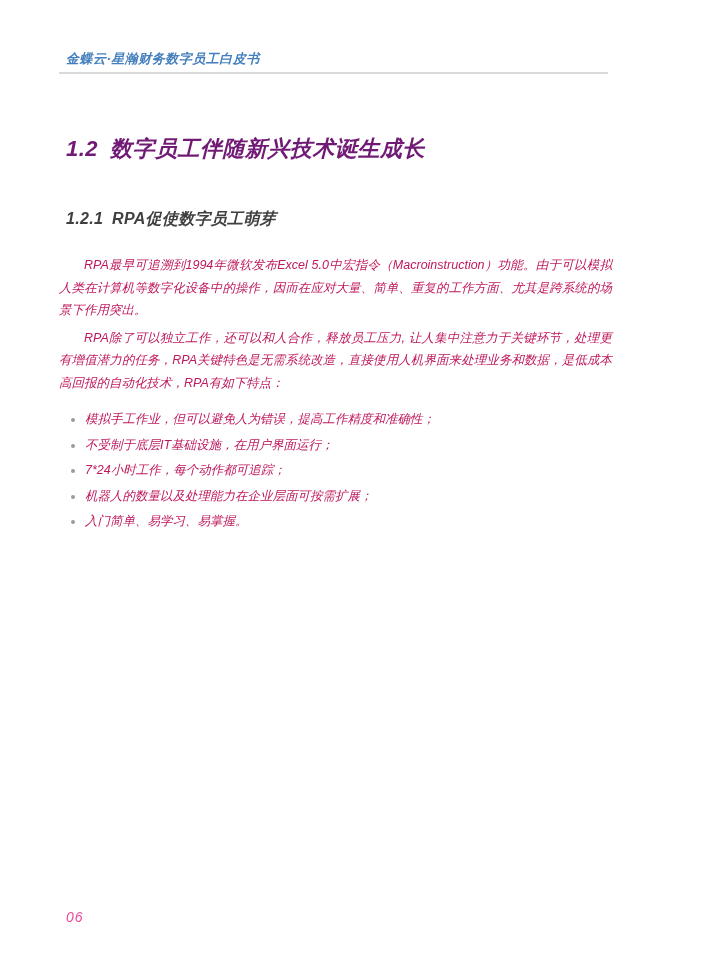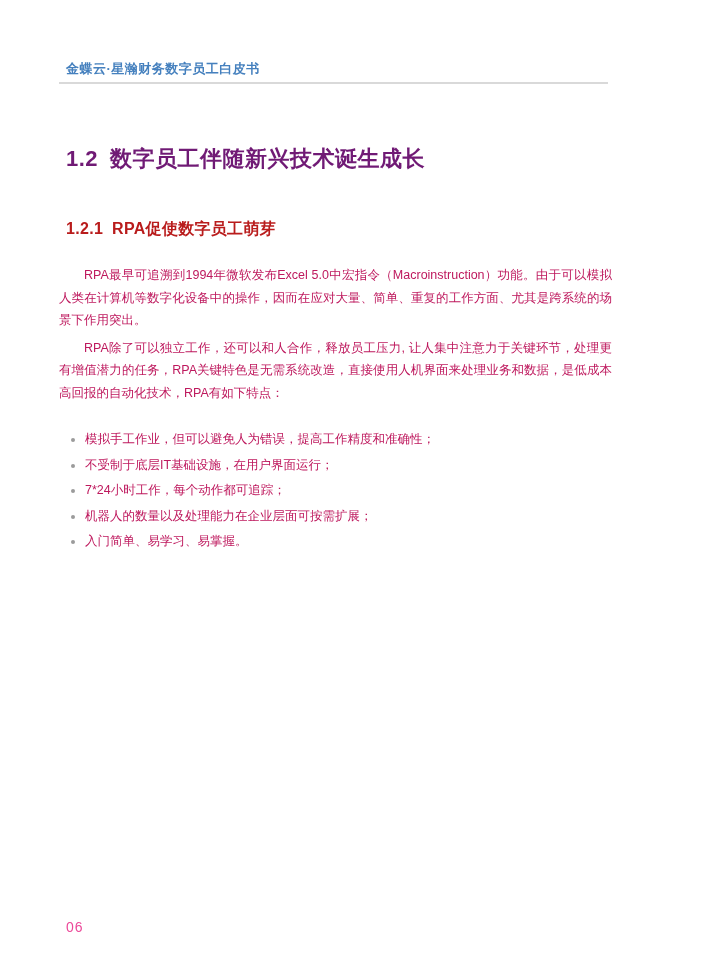--- a/index.html
+++ b/index.html
@@ -2,54 +2,55 @@
 <html><head>
 <meta charset="utf-8">
 <style>
   * { margin:0; padding:0; box-sizing:border-box; }
   html,body { background:#ffffff; }
   body {
     font-family:"Liberation Sans","DejaVu Sans",sans-serif;
     width:710px; height:963px; position:relative; overflow:hidden;
   }
   .page {
-    position:absolute; left:0; top:16px; width:710px; height:801px;
+    position:absolute; left:0; top:6px; width:710px; height:801px;
     background:#ffffff;
+    font-style:italic;
   }
   
   .doc-header {
     position:absolute; left:66px; top:44px;
     font-size:13px; font-weight:bold; letter-spacing:0.5px;
     color:#4580BE; white-space:nowrap;
   }
   .header-rule {
     position:absolute; left:59px; top:66px; width:549px; height:2px;
     background:#D9D9D9;
   }
   
   .h1 {
     position:absolute; left:66px; top:128px;
     font-size:22px; font-weight:bold; color:#701a75;
     letter-spacing:0.5px; white-space:nowrap;
   }
   .h1 .num { margin-right:12px; }
   .h2 {
     position:absolute; left:66px; top:203px;
-    font-size:16px; font-weight:bold; color:#b91c1c;
+    font-size:16px; font-weight:bold; color:#404040;
     letter-spacing:0.3px; white-space:nowrap;
   }
   .h2 .num { margin-right:9px; }
   
   .body-text {
     position:absolute; left:59px; top:248px; width:553px;
     font-size:12.5px; line-height:22.5px; color:#be185d;
     text-align:justify;
   }
   .body-text p { margin:0 0 5px 0; text-indent:2em; }
-  .bullet-list { list-style:none; margin-top:23px; }
+  .bullet-list { list-style:none; margin-top:13px; }
   .bullet-list li {
     position:relative; padding-left:26px; line-height:25.5px;
     text-align:left;
   }
   .bullet-list .dot {
     position:absolute; left:12px; top:11px;
     width:4px; height:4px; border-radius:50%; background:#9B9B9B;
     display:inline-block;
   }
   

